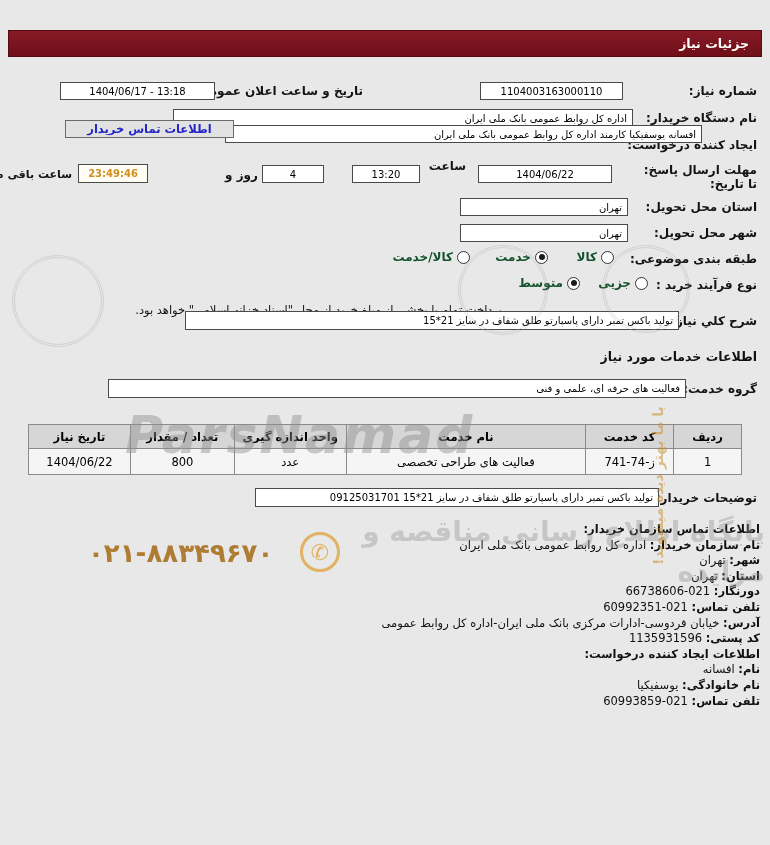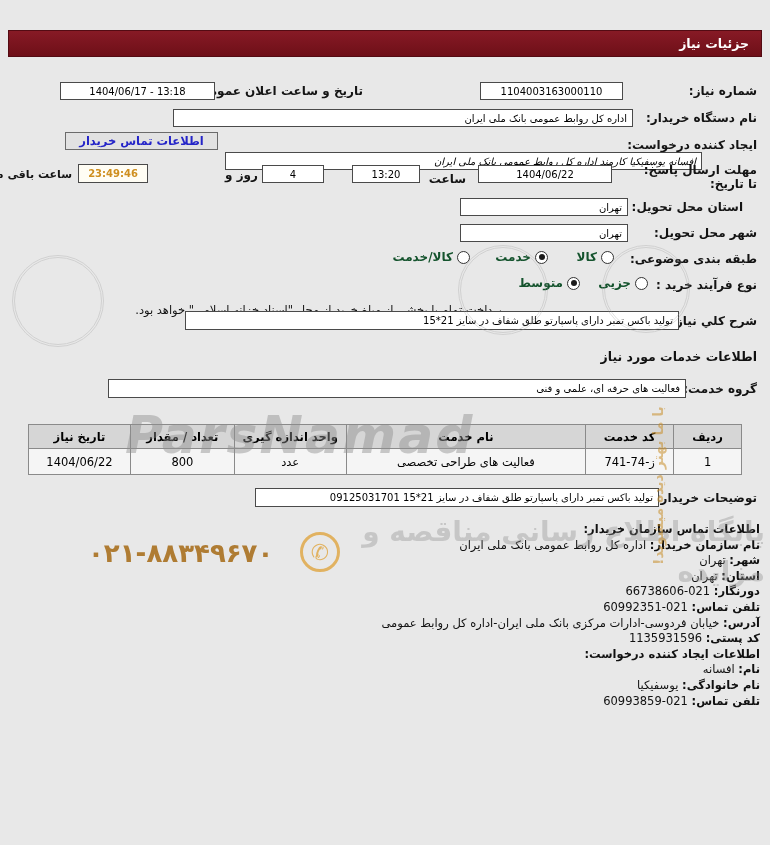--- a/index.html
+++ b/index.html
@@ -68,33 +68,33 @@
 
   <div class="lbl" style="right:13px; top:84px;">شماره نیاز:</div>
   <div class="box center ltr" style="left:480px; top:82px; width:143px;">1104003163000110</div>
   <div class="lbl" style="right:407px; top:84px;">تاریخ و ساعت اعلان عمومی:</div>
   <div class="box center ltr" style="left:60px; top:82px; width:155px;">1404/06/17 - 13:18</div>
 
   <div class="lbl" style="right:13px; top:111px;">نام دستگاه خریدار:</div>
   <div class="box" style="left:173px; top:109px; width:460px;">اداره کل روابط عمومی بانک ملی ایران</div>
 
   <div class="lbl" style="right:13px; top:138px;">ایجاد کننده درخواست:</div>
-  <div class="box" style="left:225px; top:152px; width:477px;font-style:italic;">افسانه یوسفیکیا کارمند اداره کل روابط عمومی بانک ملی ایران</div>
-  <div class="btn" style="left:65px; top:132px; width:153px;">اطلاعات تماس خریدار</div>
+  <div class="box" style="left:225px; top:125px; width:477px;">افسانه یوسفیکیا کارمند اداره کل روابط عمومی بانک ملی ایران</div>
+  <div class="btn" style="left:65px; top:120px; width:169px;">اطلاعات تماس خریدار</div>
 
   <div class="lbl two-line" style="right:13px; top:163px; width:118px;">مهلت ارسال پاسخ: تا تاریخ:</div>
   <div class="box center ltr" style="left:478px; top:165px; width:134px;">1404/06/22</div>
-  <div class="lbl" style="right:304px; top:172px;">ساعت</div>
+  <div class="lbl" style="right:304px; top:159px;">ساعت</div>
   <div class="box center ltr" style="left:352px; top:165px; width:68px;">13:20</div>
   <div class="box center ltr" style="left:262px; top:165px; width:62px;">4</div>
   <div class="lbl" style="right:512px; top:168px;">روز و</div>
   <div class="box center ltr orange" style="left:78px; top:164px; width:70px; height:19px;">23:49:46</div>
   <div class="lbl thin" style="right:698px; top:168px;">ساعت باقی مانده</div>
 
-  <div class="lbl" style="right:27px; top:200px;">استان محل تحویل:</div>
+  <div class="lbl" style="right:13px; top:200px;">استان محل تحویل:</div>
   <div class="box" style="left:460px; top:198px; width:168px;">تهران</div>
   <div class="lbl" style="right:13px; top:226px;">شهر محل تحویل:</div>
   <div class="box" style="left:460px; top:224px; width:168px;">تهران</div>
 
   <div class="lbl" style="right:13px; top:252px;">طبقه بندی موضوعی:</div>
   <div class="radio" style="right:156px; top:250px;align-items:flex-end;">
     <span class="circ"></span>
     <span>کالا</span>
   </div>
   <div class="radio checked" style="right:222px; top:250px;">

